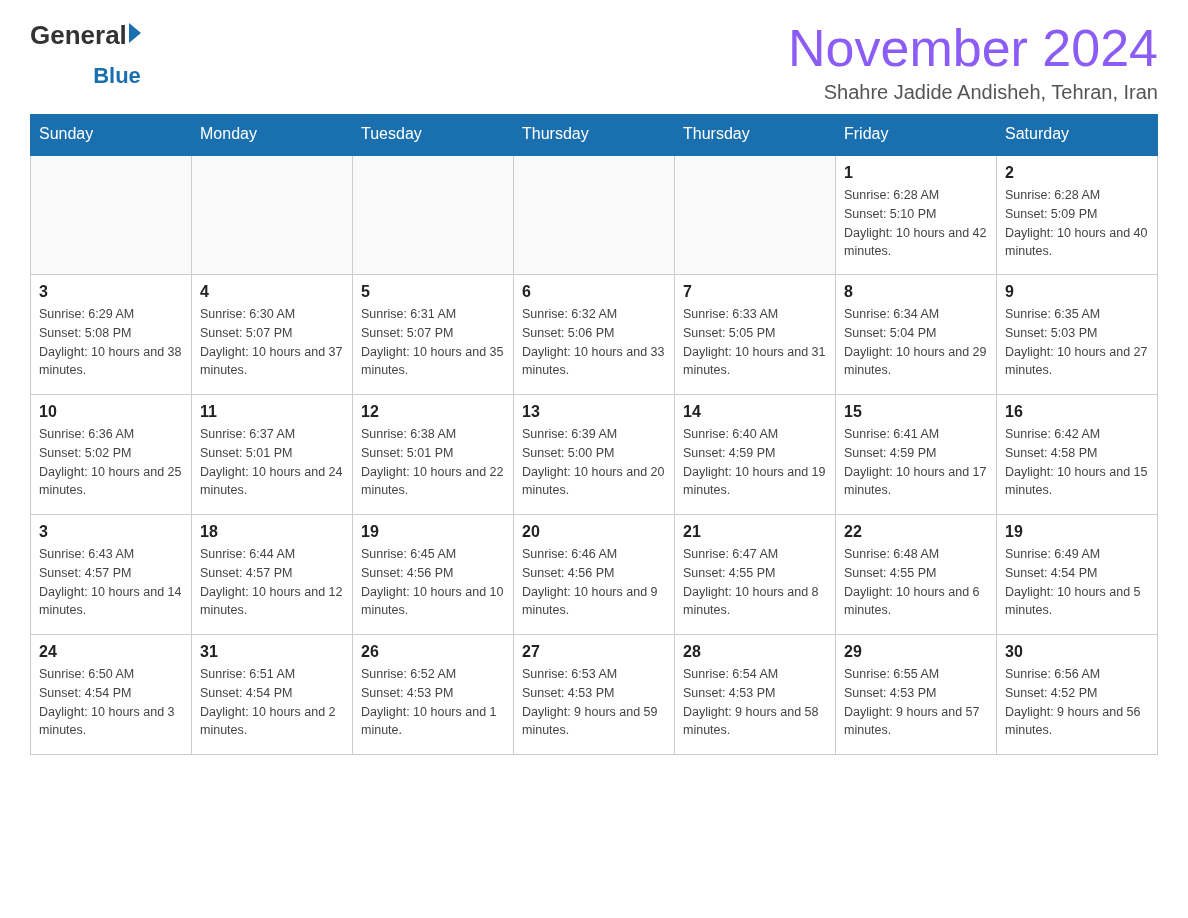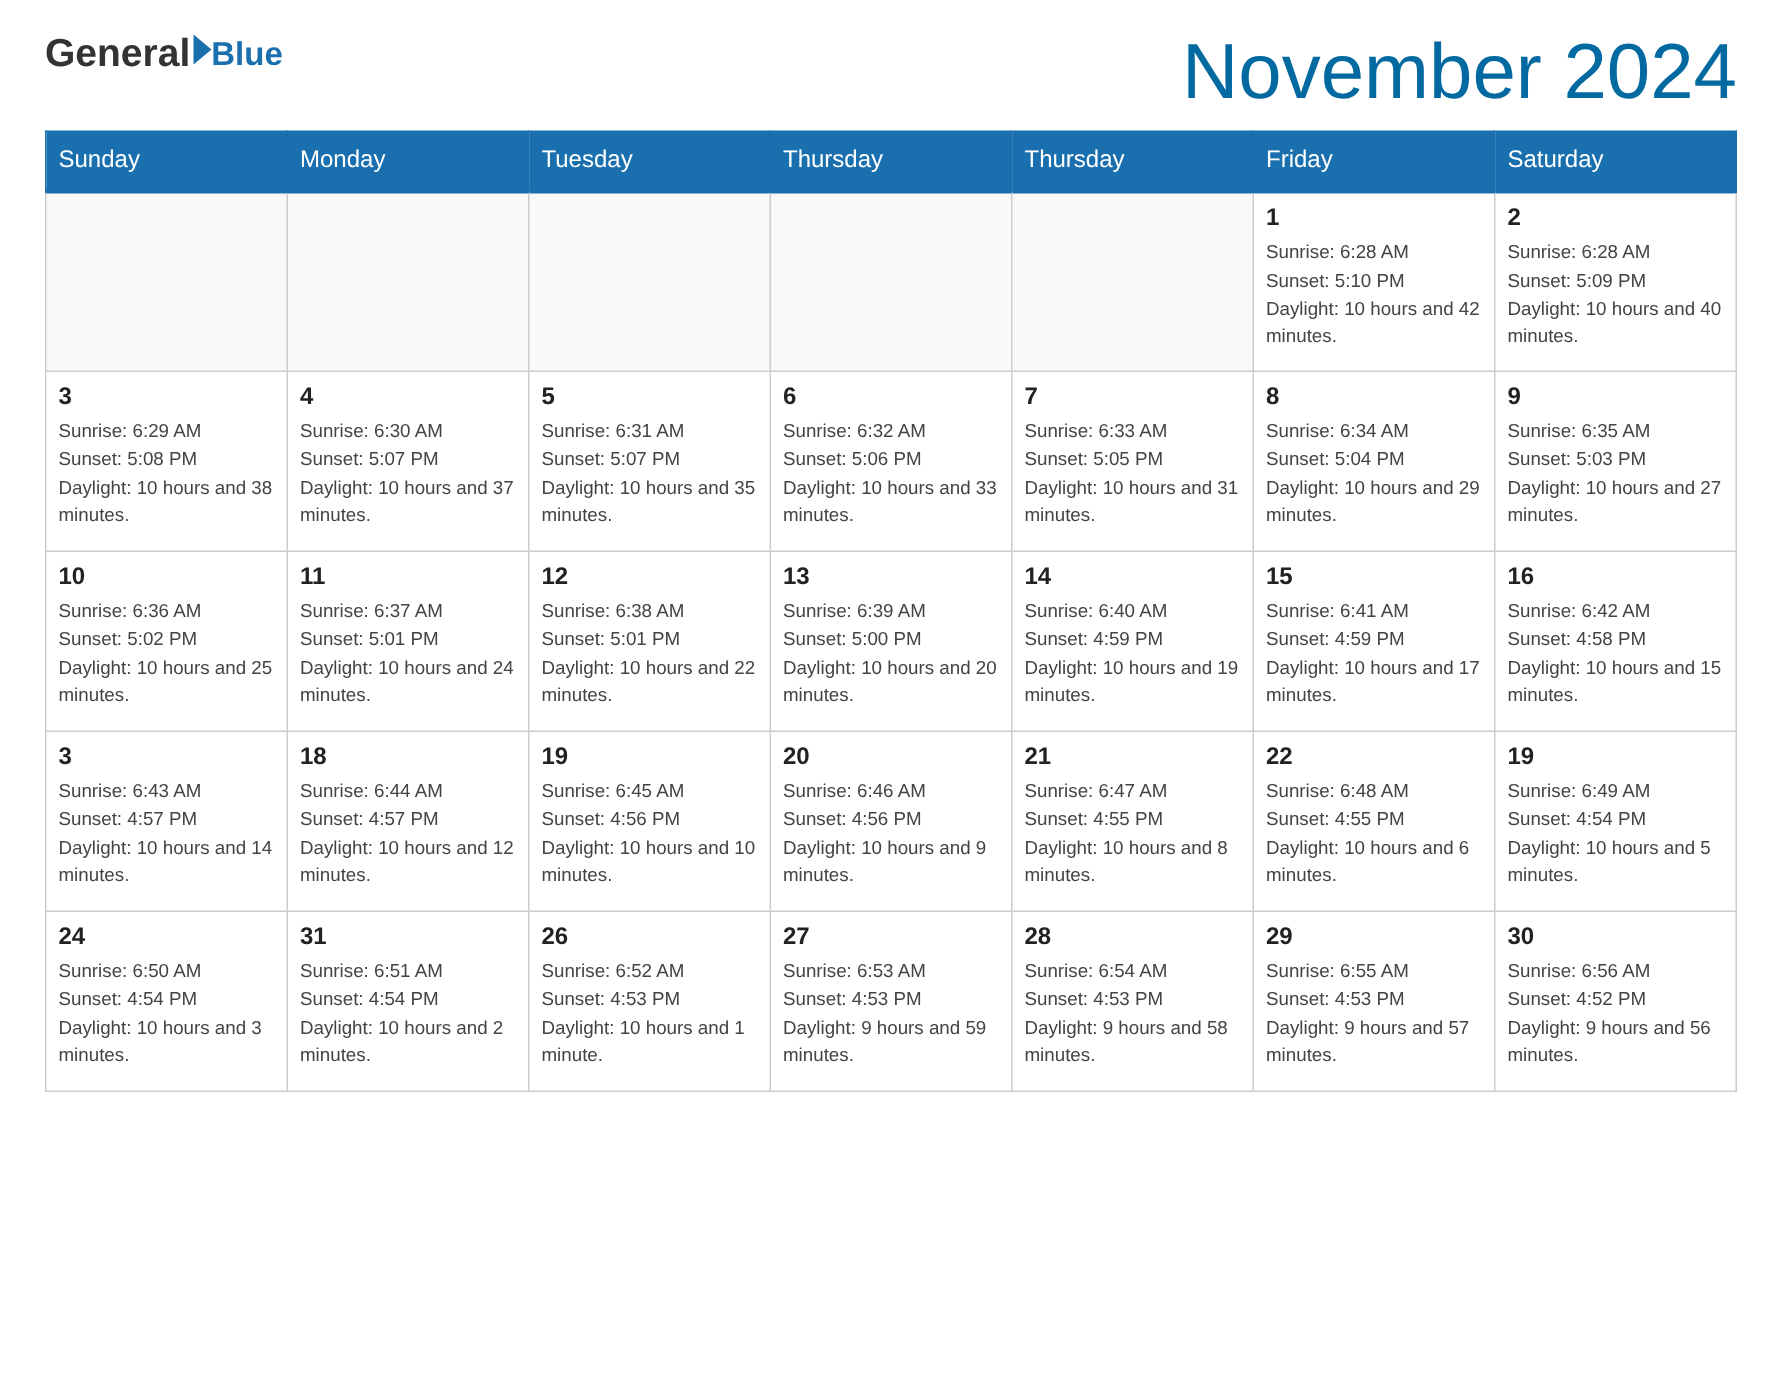--- a/index.html
+++ b/index.html
@@ -39,21 +39,21 @@
       border-bottom: 10px solid transparent;
       margin-left: 2px;
       margin-bottom: 6px;
     }
     .header-right {
       text-align: right;
     }
     .month-title {
       font-size: 52px;
       font-weight: normal;
-      color: #0369a1;
+      color: #8b5cf6;
       line-height: 1.1;
     }
     .location {
       font-size: 20px;
       color: #555;
       margin-top: 4px;
     }
     .calendar {
       width: 100%;
       border-collapse: collapse;
@@ -92,22 +92,23 @@
       line-height: 1.5;
     }
     .calendar tbody tr:first-child td {
       border-top: 3px solid #1a6faf;
     }
     .calendar tbody tr td.empty {
       background: #f9f9f9;
     }
     .logo-text-group {
       display: flex;
-      flex-direction: row;
-      align-items: center;
+      flex-direction: column;
+      align-items: flex-end;
+      gap: 12px;
     }
     .logo-top-row {
       display: flex;
       align-items: center;
     }
   </style>
 </head>
 <body>
 
 <div class="header">
@@ -115,20 +116,21 @@
     <div class="logo-text-group">
       <div class="logo-top-row">
         <span class="logo-general">General</span>
         <div class="logo-arrow"></div>
       </div>
       <span class="logo-blue">Blue</span>
     </div>
   </div>
   <div class="header-right">
     <div class="month-title">November 2024</div>
+    <div class="location">Shahre Jadide Andisheh, Tehran, Iran</div>
   </div>
 </div>
 
 <table class="calendar">
   <thead>
     <tr>
     <th>Sunday</th>
         <th>Monday</th>
         <th>Tuesday</th>
         <th>Thursday</th>

